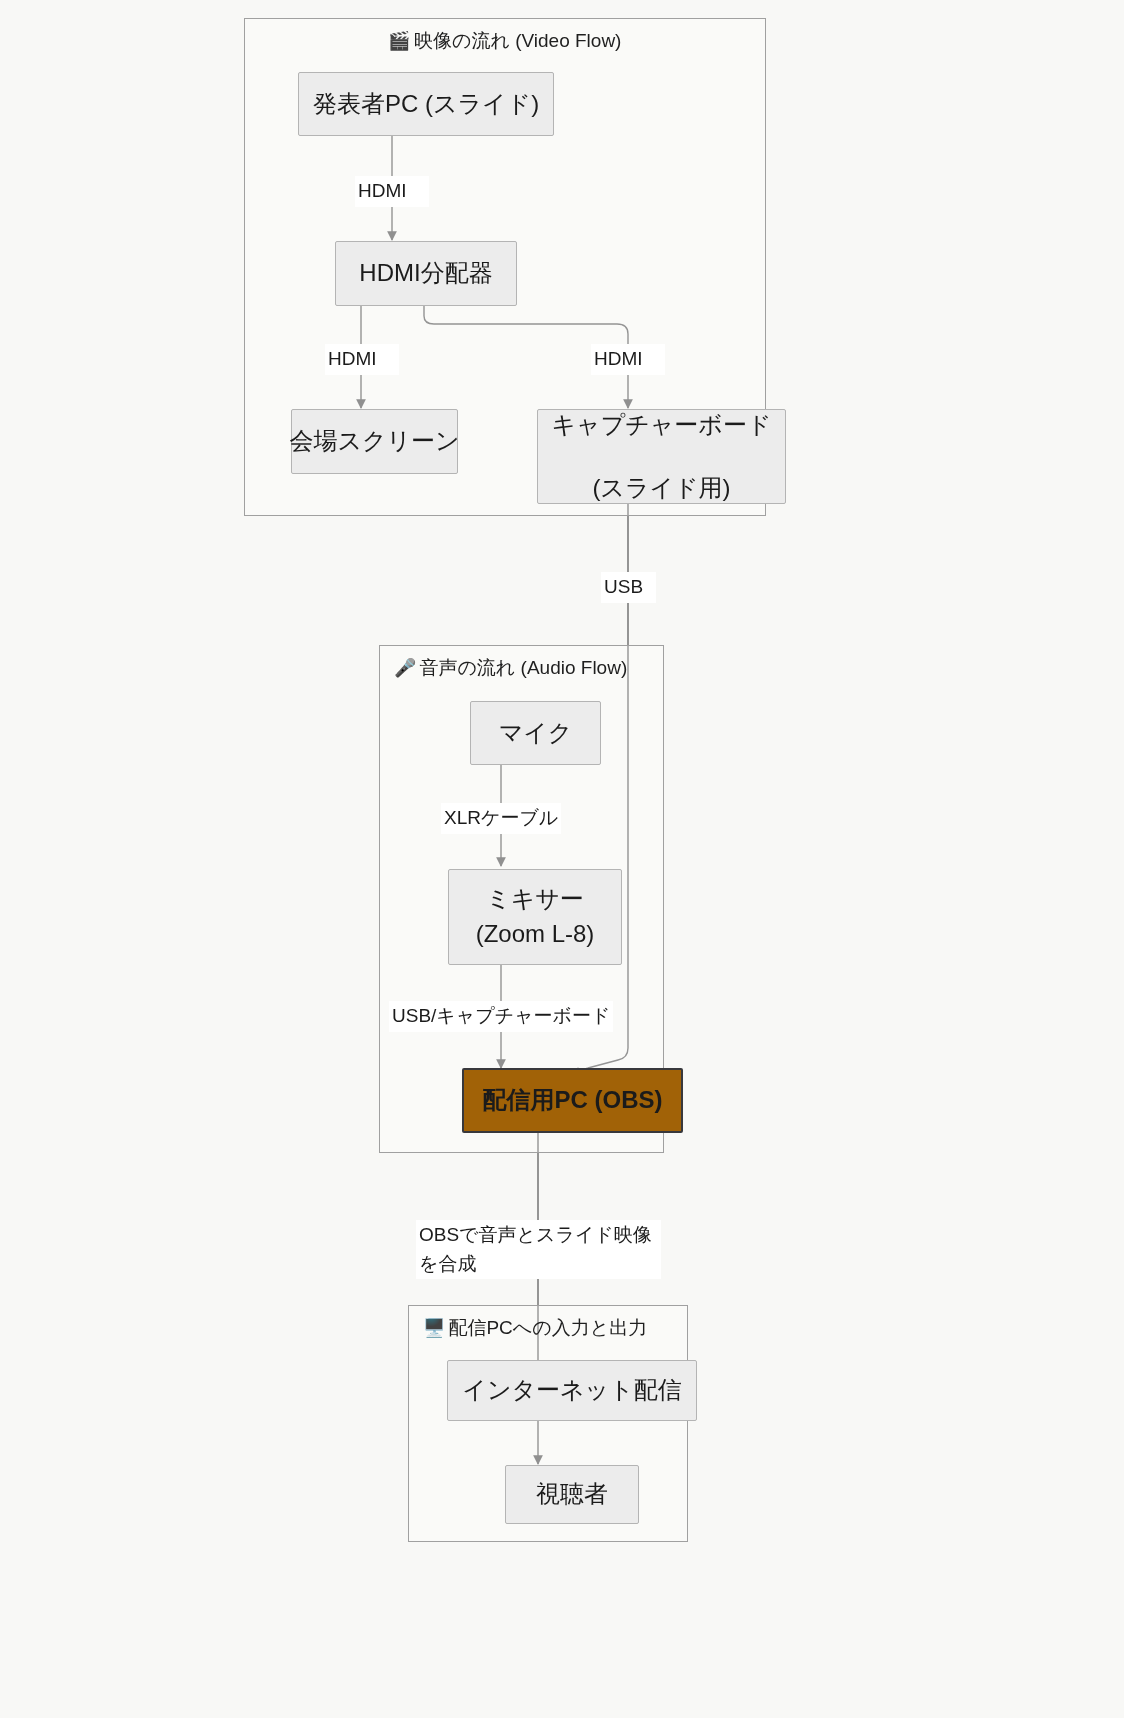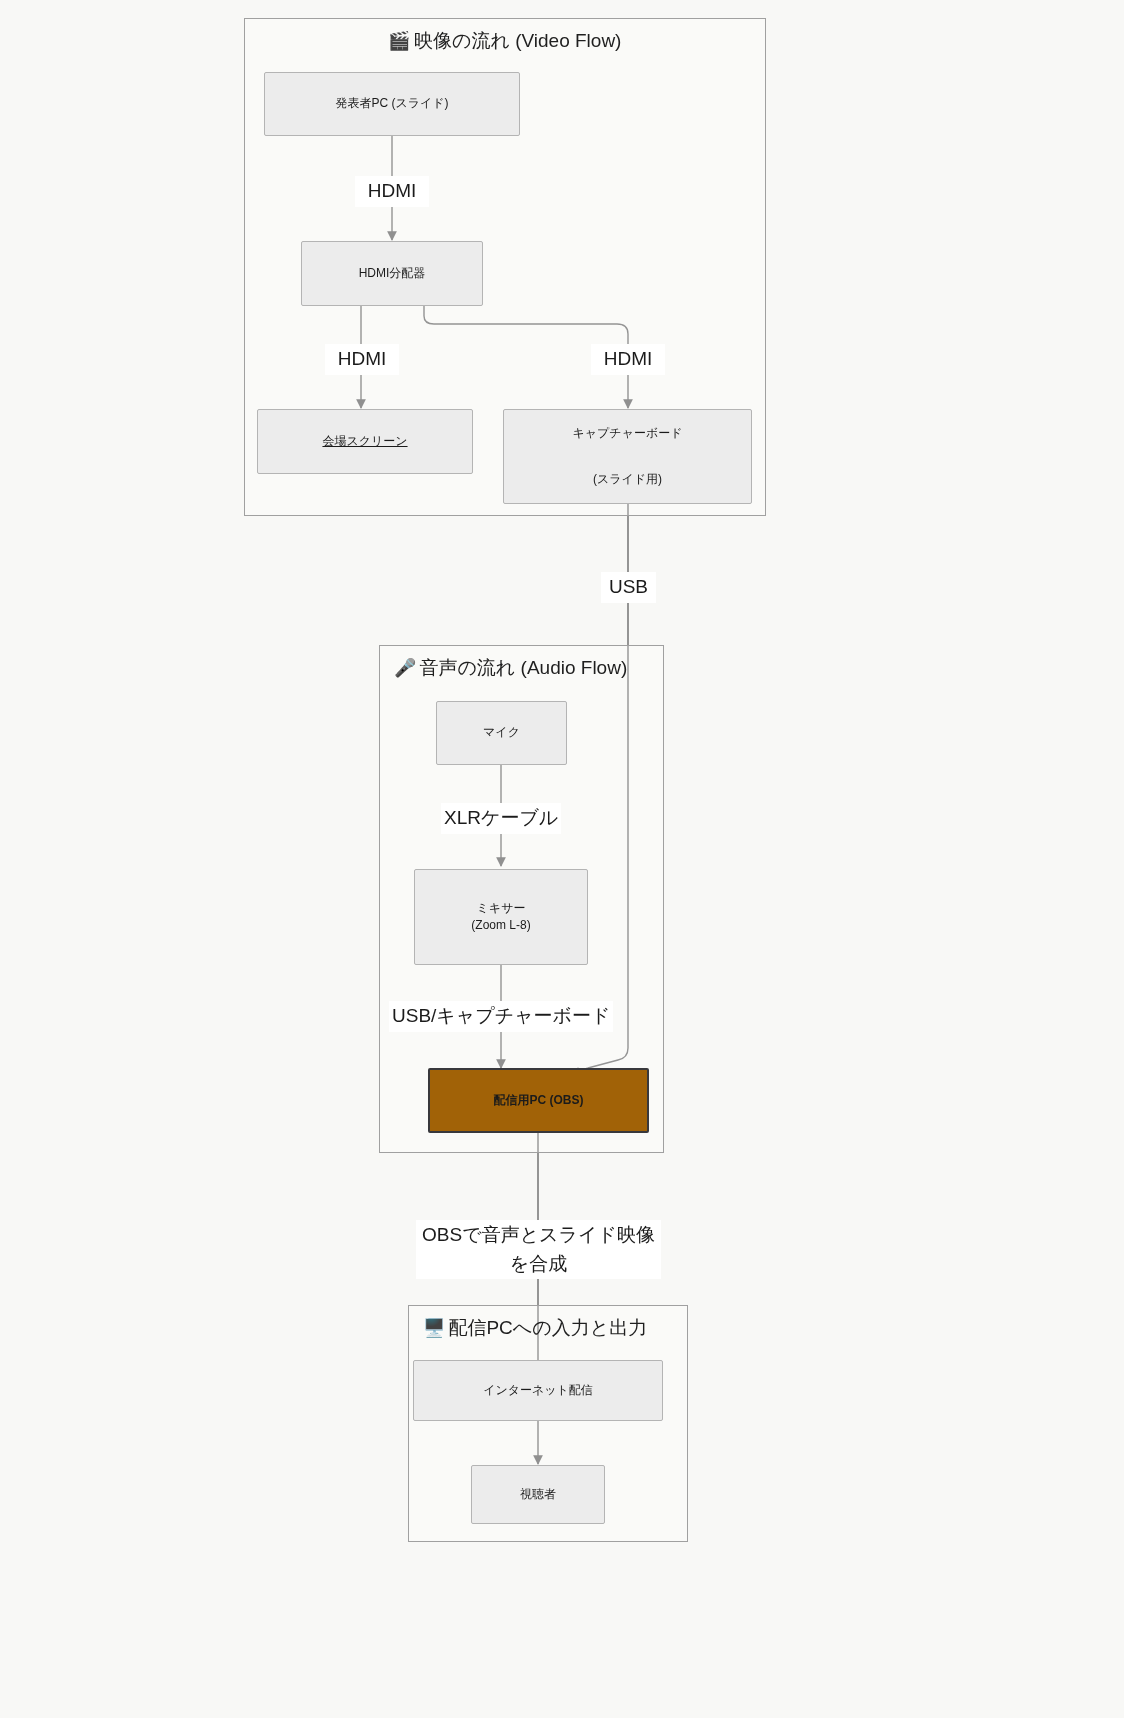--- a/index.html
+++ b/index.html
@@ -33,39 +33,40 @@
   .node{
     position:absolute;
     box-sizing:border-box;
     background:#ececec;
     border:1px solid #b4b4b4;
     border-radius:2px;
     display:flex;
     flex-direction:column;
     align-items:center;
     justify-content:center;
-    font-size:12px;
+    font-size:24px;
     line-height:1.45;
     color:#1b1b1b;
     text-align:center;
+    margin-left:34px;
   }
   .node.highlight{
     background:#a16207;
     border:2px solid #38383c;
     font-weight:bold;
   }
   .node .ln{display:block;white-space:nowrap;}
 
   .edge-label{
     position:absolute;
     background:#ffffff;
     font-size:19px;
     line-height:1.5;
     color:#1b1b1b;
-    text-align:center;
+    text-align:left;
     white-space:nowrap;
     padding:1px 3px;
     box-sizing:border-box;
   }
   .edge-label .ln{display:block;}
 </style>
 </head>
 <body>
 
 <div id="canvas">
@@ -95,21 +96,21 @@
   </div>
 
   <div class="node" style="left:264px;top:72px;width:256px;height:64px;">
     <span class="ln">発表者PC (スライド)</span>
   </div>
 
   <div class="node" style="left:301px;top:241px;width:182px;height:65px;">
     <span class="ln">HDMI分配器</span>
   </div>
 
-  <div class="node" style="left:257px;top:409px;width:216px;height:65px;text-decoration:underline;">
+  <div class="node" style="left:257px;top:409px;width:167px;height:65px;">
     <span class="ln">会場スクリーン</span>
   </div>
 
   <div class="node" style="left:503px;top:409px;width:249px;height:95px;gap:28px;">
     <span class="ln">キャプチャーボード</span>
     <span class="ln">(スライド用)</span>
   </div>
 
   <div class="edge-label" style="left:355px;top:176px;width:74px;">
     <span class="ln">HDMI</span>

